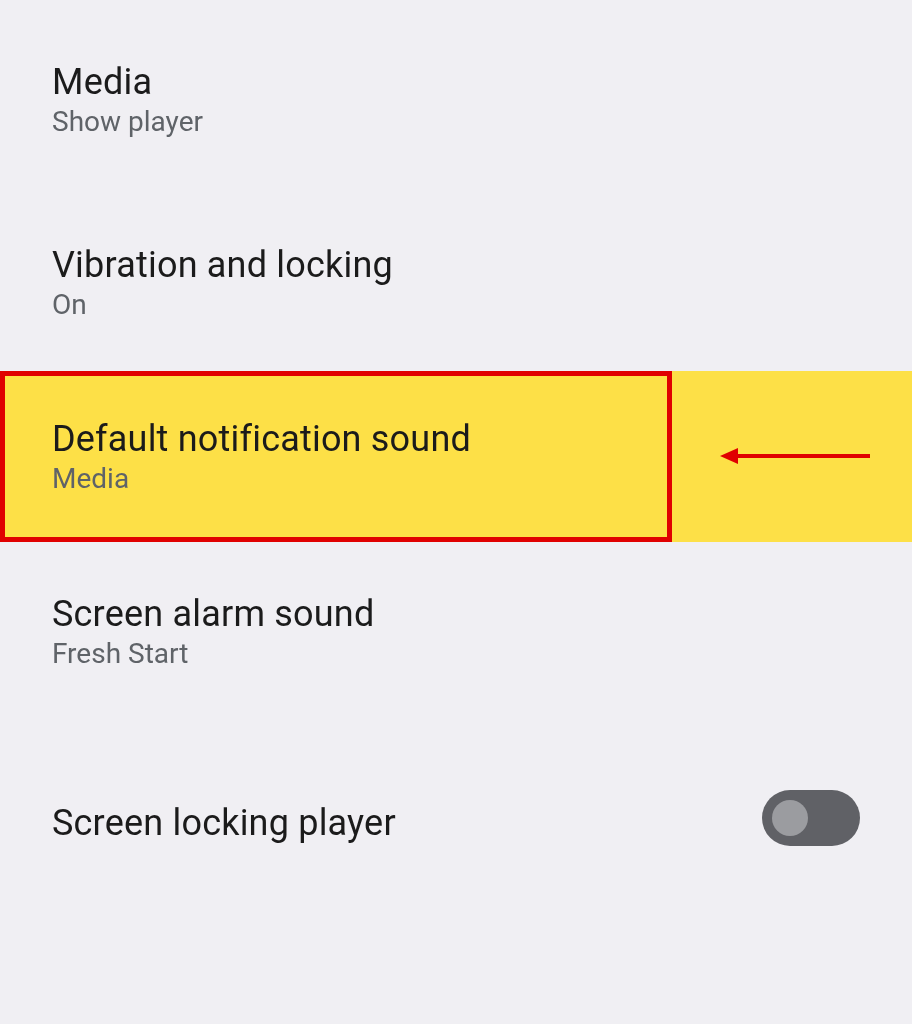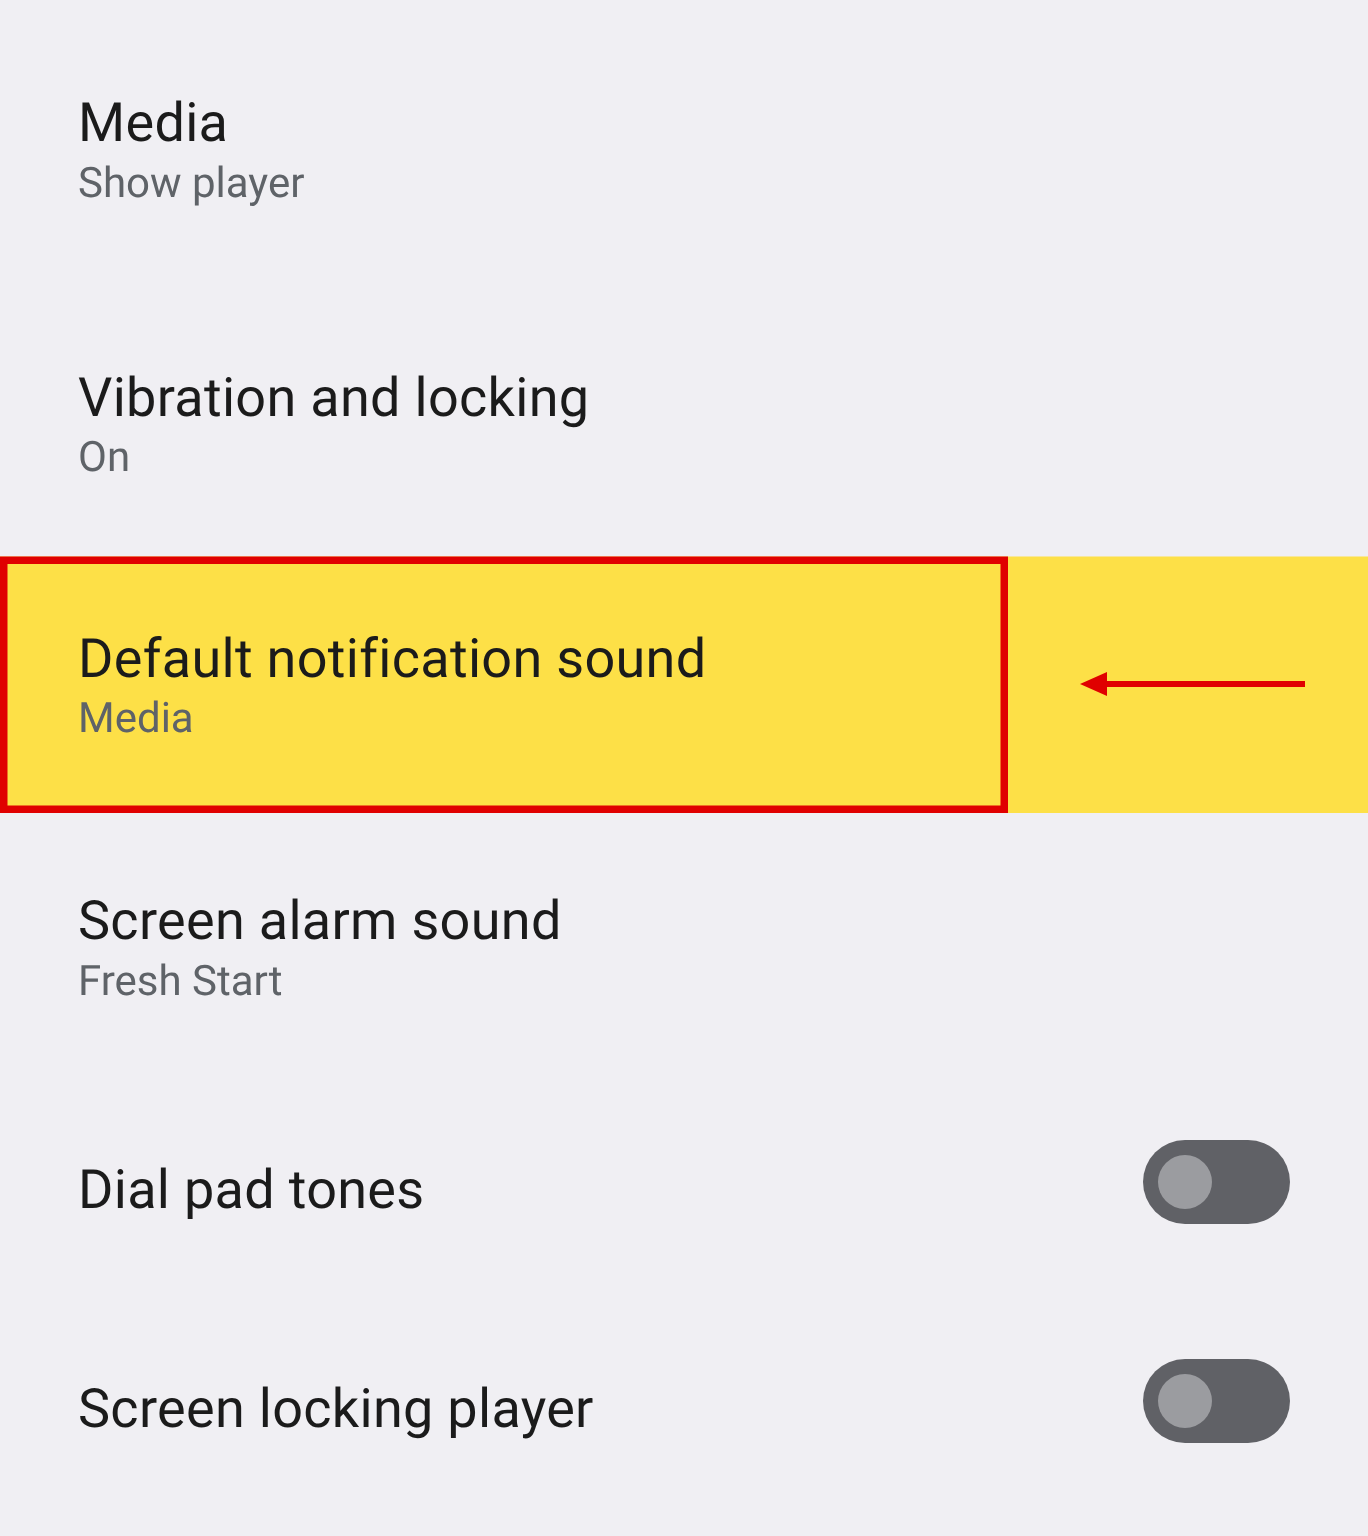--- a/index.html
+++ b/index.html
@@ -116,28 +116,20 @@
 
   <div class="row">
     <div class="row-inner">
       <div class="title">Screen alarm sound</div>
       <div class="subtitle">Fresh Start</div>
     </div>
   </div>
 
   <div class="gap" style="height:30px"></div>
 
-  <div class="row">
-    <div class="row-inner">
-      <div class="title">Dial pad tones</div>
-    </div>
-    <div class="toggle">
-      <div class="knob"></div>
-    </div>
-  </div>
 
   <div class="gap" style="height:30px"></div>
 
   <div class="row">
     <div class="row-inner">
       <div class="title">Screen locking player</div>
     </div>
     <div class="toggle">
       <div class="knob"></div>
     </div>

